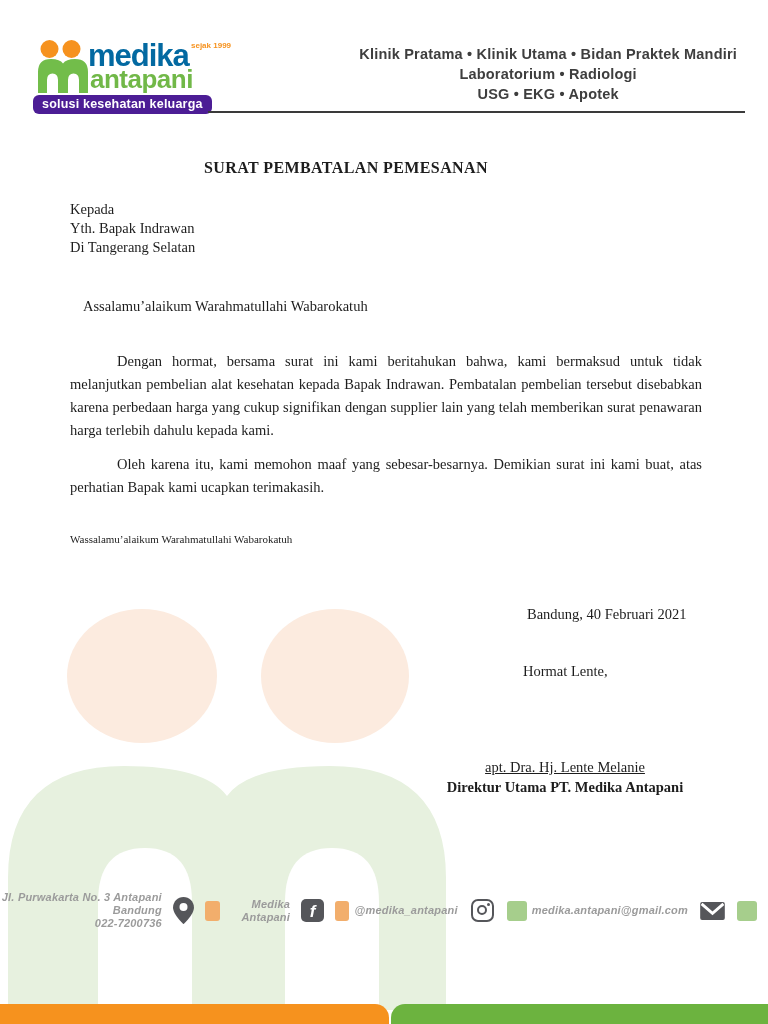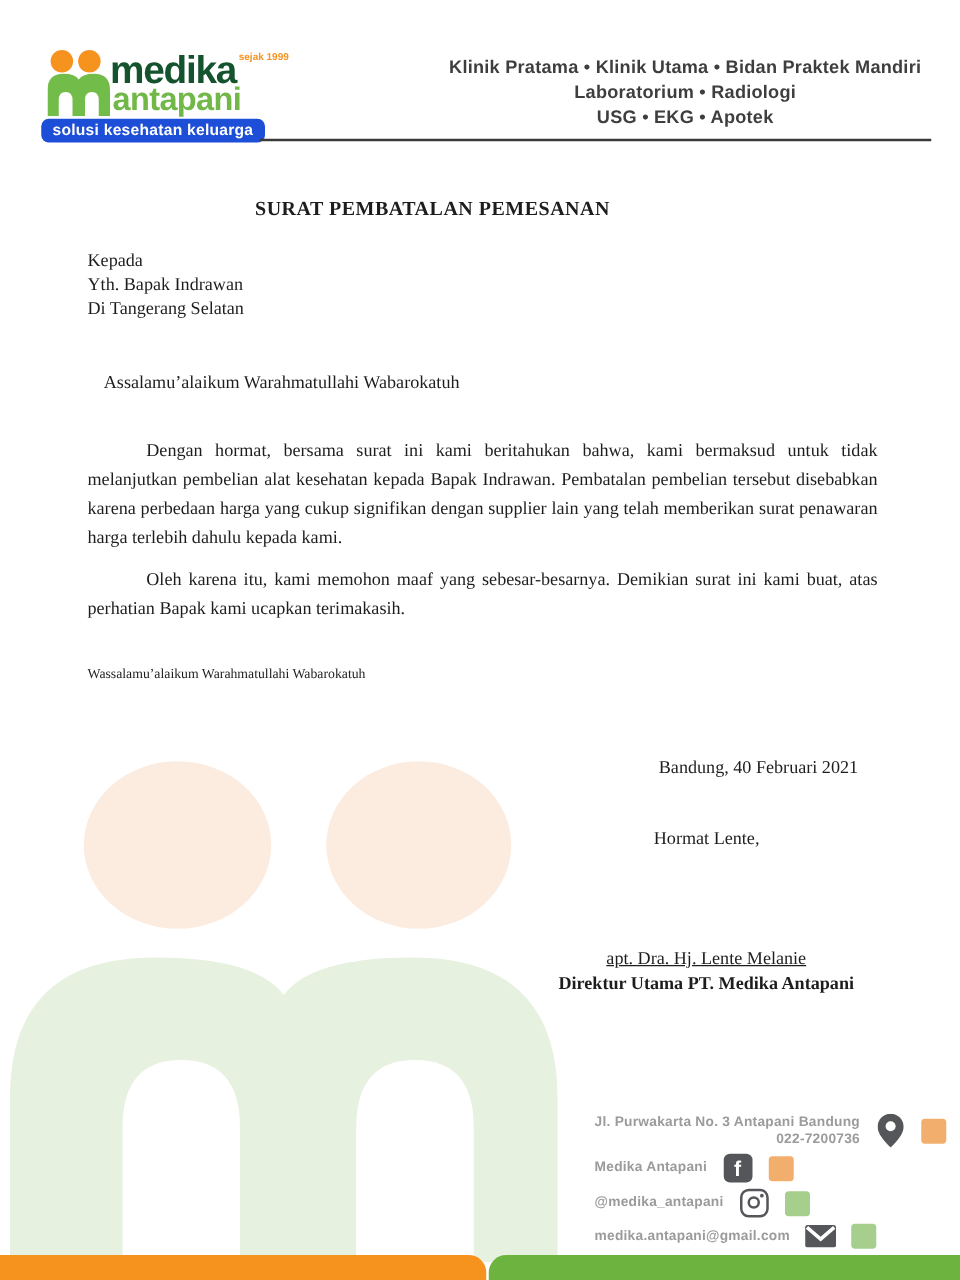--- a/index.html
+++ b/index.html
@@ -29,22 +29,22 @@
           text-align:justify; text-indent:47px; z-index:1; }
   .para1 { top:350px; }
   .para2 { top:453px; }
   .salutation-close { position:absolute; left:70px; top:533px; font-size:11px; z-index:1; }
   .date-line { position:absolute; left:527px; top:606px; font-size:14.5px; z-index:1; }
   .regards { position:absolute; left:523px; top:663px; font-size:14.5px; z-index:1; }
   .signer { position:absolute; left:420px; top:759px; width:290px; text-align:center; z-index:1; }
   .signer-name { font-size:14.5px; text-decoration:underline; }
   .signer-title { font-size:14.5px; font-weight:bold; margin-top:3px; }
   
-  .contacts { position:absolute; top:891px; right:11px; display:flex; flex-direction:column;
-              align-items:flex-start; gap:5px; z-index:2; }
+  .contacts { position:absolute; top:891px; right:11px; display:flex; flex-direction:row;
+              align-items:center; gap:5px; z-index:2;font-style:italic; }
   .contact-row { display:flex; align-items:center; gap:11px; }
   .contact-text { text-align:right; color:#9B9B9B; font-size:11px; font-weight:bold; line-height:13px; letter-spacing:0.2px; }
   .contact-icon { width:27px; display:flex; justify-content:center; align-items:center; }
   .contact-square { width:20px; height:20px; border-radius:3px; }
   .fb-icon { width:23px; height:23px; border-radius:5px; background:#55565A; color:#fff;
              font-size:17px; font-weight:bold; display:flex; justify-content:center; align-items:flex-end; overflow:hidden; }
   .ig-icon { width:23px; height:23px; border:2.5px solid #55565A; border-radius:7px; position:relative; }
   .ig-lens { position:absolute; left:4px; top:4px; width:10px; height:10px; border:2.5px solid #55565A; border-radius:50%; }
   .ig-dot { position:absolute; right:1.5px; top:1.5px; width:3px; height:3px; border-radius:50%; background:#55565A; }
   
@@ -64,24 +64,24 @@
     <path d="M285,410 V302 Q285,248 332,248 Q379,248 379,302 V410 Z" fill="#FFFFFF"></path>
   </svg>
 
   <svg class="logo-mark" viewBox="0 0 50 53">
     <circle cx="11.5" cy="9" r="9" fill="#F6921E"></circle>
     <circle cx="33.5" cy="9" r="9" fill="#F6921E"></circle>
     <path d="M0,53 V32 Q0,19 13,19 Q22,19 25,23.5 Q28,19 37,19 Q50,19 50,32 V53 Z" fill="#72BD4A"></path>
     <path d="M9,53 V40 Q9,33.5 14.5,33.5 Q20,33.5 20,40 V53 Z" fill="#FFFFFF"></path>
     <path d="M30,53 V40 Q30,33.5 35.5,33.5 Q41,33.5 41,40 V53 Z" fill="#FFFFFF"></path>
   </svg>
-  <div class="logo-word1" style="color:#14532d">medika</div>
+  <div class="logo-word1" style="color:#0369a1">medika</div>
   <div class="logo-word2" style="color:#71B848">antapani</div>
   <div class="logo-since" style="color:#F6921E">sejak 1999</div>
-  <div class="logo-badge" style="background:#1d4ed8">solusi kesehatan keluarga</div>
+  <div class="logo-badge" style="background:#4c1d95">solusi kesehatan keluarga</div>
 
   <div class="services">
     <div>Klinik Pratama • Klinik Utama • Bidan Praktek Mandiri</div>
     <div>Laboratorium • Radiologi</div>
     <div>USG • EKG • Apotek</div>
   </div>
   <div class="header-rule"></div>
 
   <div class="letter-title serif">SURAT PEMBATALAN PEMESANAN</div>
 

